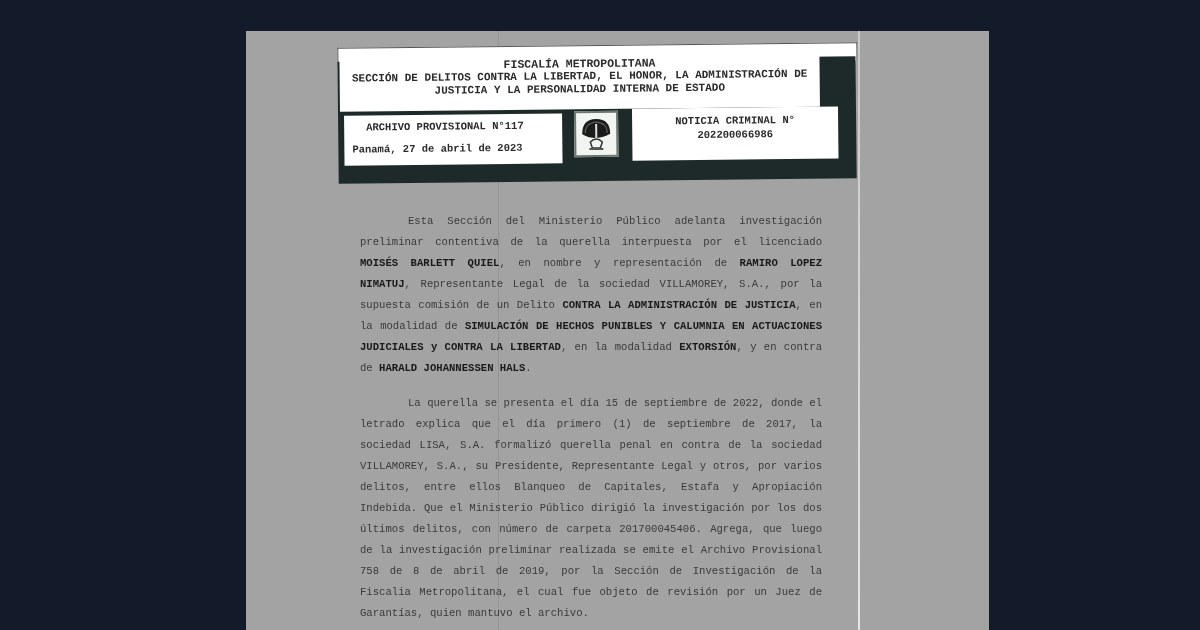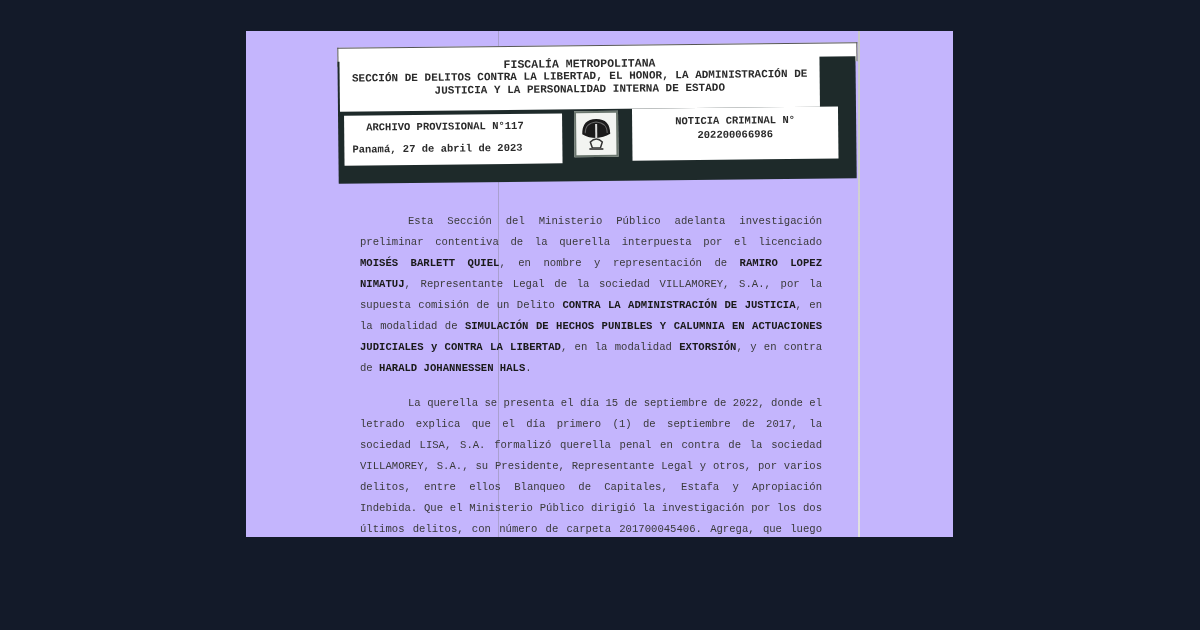--- a/index.html
+++ b/index.html
@@ -5,23 +5,24 @@
   html, body { margin: 0; padding: 0; }
   body {
     width: 1200px; height: 630px; overflow: hidden;
     background: #131a29;
     position: relative;
     font-family: "Liberation Mono", "DejaVu Sans Mono", monospace;
     color: #2b2b2b;
   }
   .page {
     position: absolute; left: 246px; top: 31px;
-    width: 707px; height: 506px;
-    background: #c4b5fd;
+    width: 707px; height: 599px;
+    background: #a3a3a3;
     overflow: hidden;
+    padding-left: 36px;
   }
   .fold-line {
     position: absolute; left: 252px; top: 0; width: 1px; height: 599px;
     background: rgba(120,120,120,0.35);
   }
   .scan-edge {
     position: absolute; left: 612px; top: 0; width: 2px; height: 599px;
     background: linear-gradient(#c9c9c9, #e6e6e6);
   }
   .header-frame {

